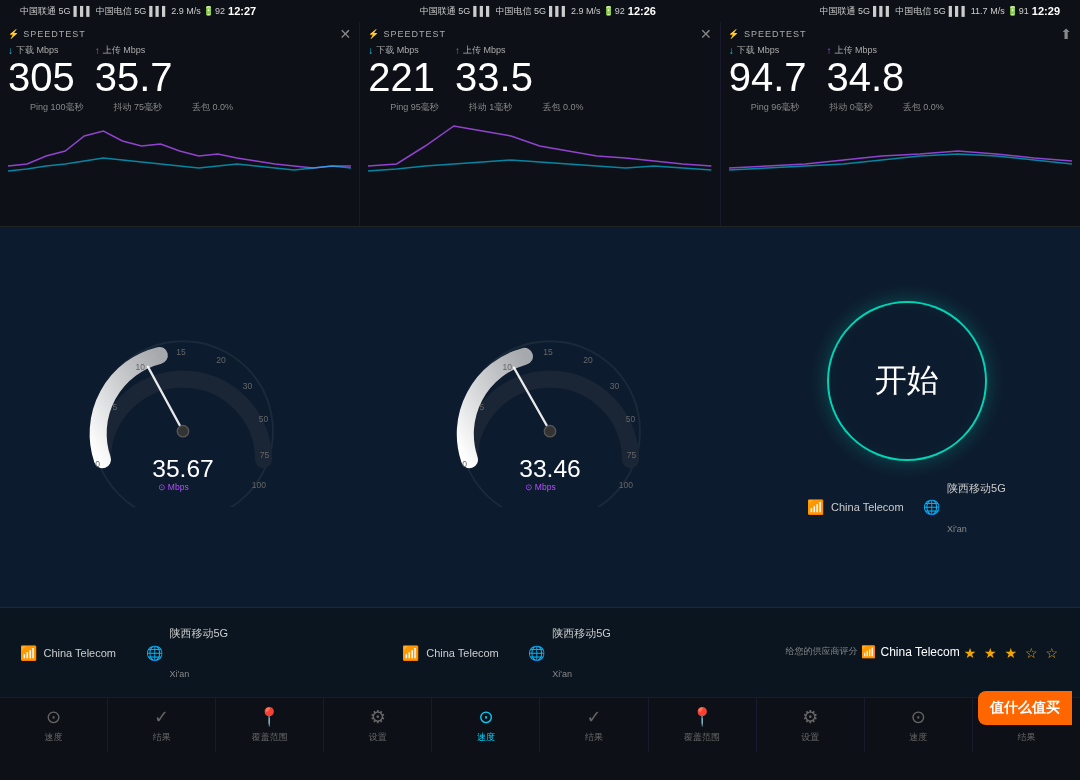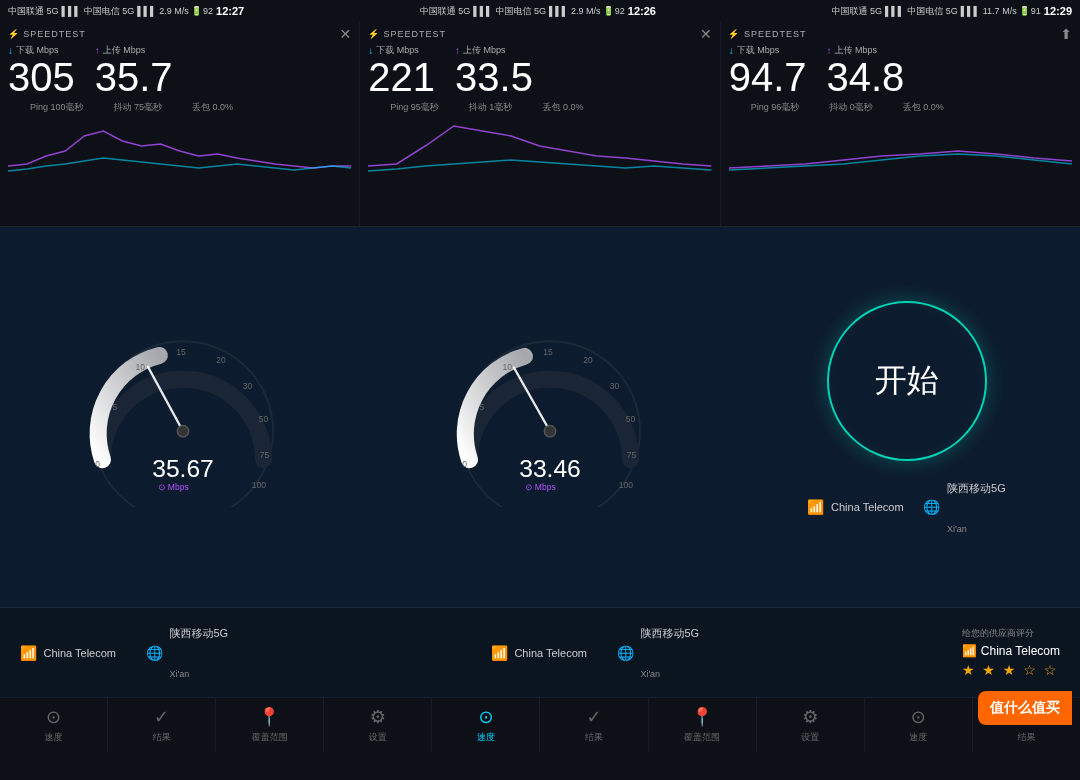--- a/index.html
+++ b/index.html
@@ -11,21 +11,21 @@
       color: white;
       overflow: hidden;
       position: relative;
     }
 
     
     .status-bar {
       display: flex;
       justify-content: space-between;
       background: #0d1117;
-      padding: 2px 0;
+      padding: 2px 12px;
       height: 22px;
       font-size: 10px;
       color: #ccc;
     }
     .status-section {
       display: flex;
       align-items: center;
       gap: 3px;
       padding: 0 8px;
       font-size: 9px;
@@ -183,21 +183,21 @@
     }
     .bottom-provider-group {
       display: flex;
       align-items: center;
       gap: 30px;
     }
 
     
     .rating-section {
       display: flex;
-      flex-direction: column;
+      flex-direction: row;
       align-items: flex-start;
       gap: 4px;
     }
     .rating-label { font-size: 9px; color: #888; }
     .rating-provider { font-size: 12px; color: white; display: flex; align-items: center; gap: 4px; }
     .stars { color: #f0a500; font-size: 14px; letter-spacing: 2px; }
 
     
     .bottom-nav {
       display: flex;

